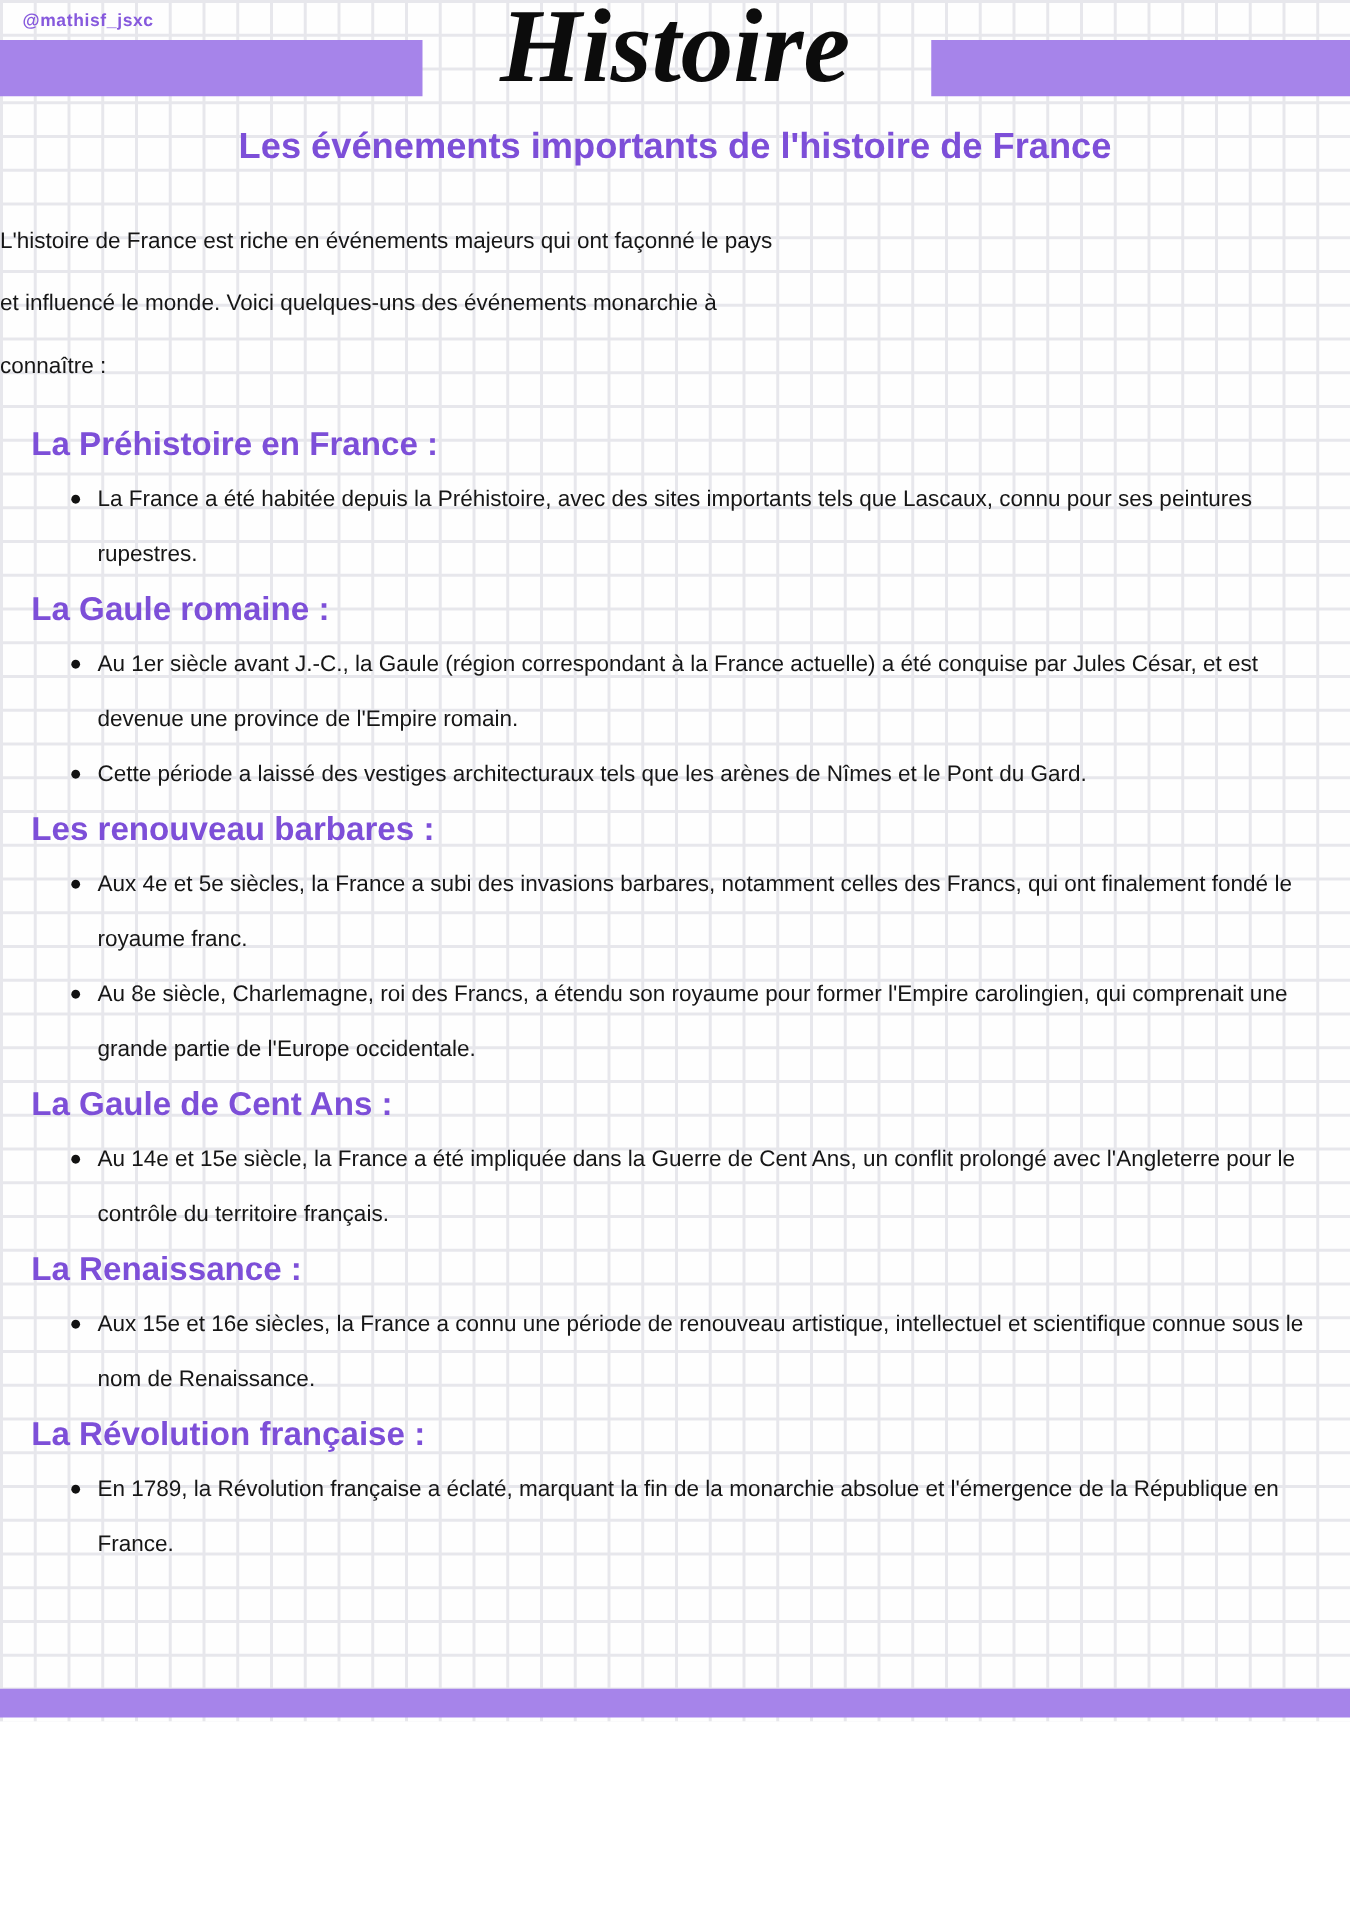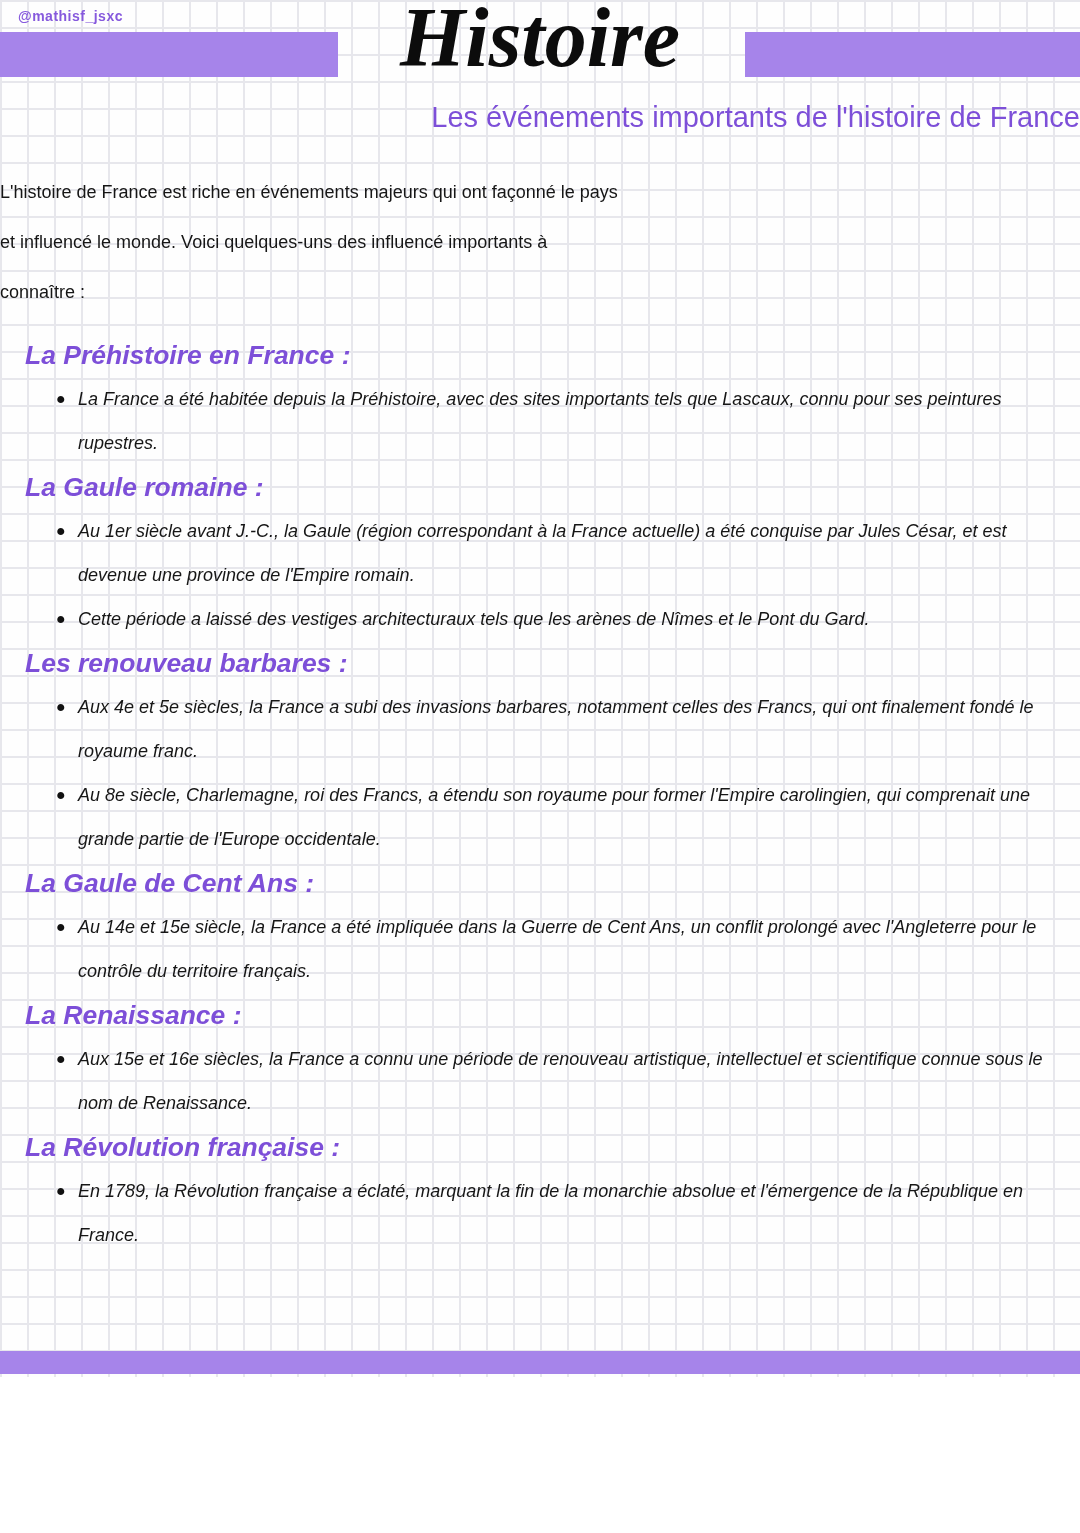--- a/index.html
+++ b/index.html
@@ -33,31 +33,31 @@
   .header-title {
     position:absolute; top:-14px; left:0; right:0;
     text-align:center;
     font-family:"Liberation Serif", serif;
     font-style:italic; font-weight:600;
     font-size:84px; color:#0c0c0c;
     line-height:104px;
   }
   .subtitle {
     margin-top:5px;
-    text-align:right;
-    font-size:29px; font-weight:normal;
+    text-align:center;
+    font-size:29px; font-weight:bold;
     color:#7d4fd8;
   }
   .intro {
     margin-top:33px;
     font-size:18px; line-height:50px;
     color:#161616;
   }
   .intro div { white-space:nowrap; }
-  #sections { margin-top:16px; padding:0 12px 0 25px;font-style:italic; }
+  #sections { margin-top:16px; padding:0 12px 0 25px; }
   .section-heading {
     font-size:26.5px; font-weight:bold;
     color:#7d4fd8; line-height:44px;
     margin:0;
   }
   ul.bullets { margin:0; padding:0; list-style:none; }
   li.bullet {
     position:relative;
     margin:0; padding:0 0 0 53px;
     font-size:18px; line-height:44px;
@@ -83,21 +83,21 @@
   <div class="header">
     <div class="bar bar-left"></div>
     <div class="bar bar-right"></div>
     <div class="header-title">Histoire</div>
   </div>
 
   <div class="subtitle">Les événements importants de l'histoire de France</div>
 
   <div class="intro">
     <div>L'histoire de France est riche en événements majeurs qui ont façonné le pays</div>
-    <div>et influencé le monde. Voici quelques-uns des influencé importants à</div>
+    <div>et influencé le monde. Voici quelques-uns des événements monarchie à</div>
     <div>connaître :</div>
   </div>
 
   <div id="sections">
       <div class="section-heading">La Préhistoire en France :</div>
       <ul class="bullets">
         <li class="bullet">La France a été habitée depuis la Préhistoire, avec des sites importants tels que Lascaux, connu pour ses peintures rupestres.</li>
       </ul>
       <div class="section-heading">La Gaule romaine :</div>
       <ul class="bullets">

